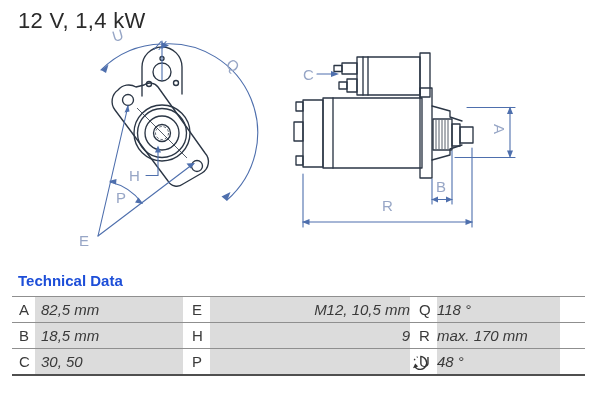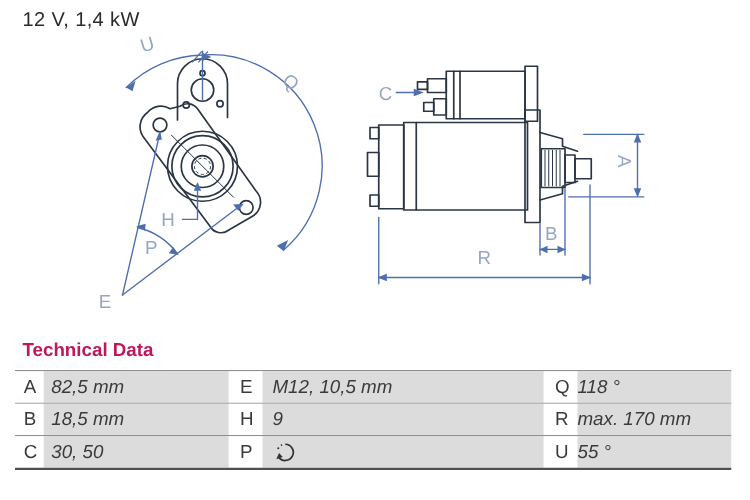--- a/index.html
+++ b/index.html
@@ -4,46 +4,46 @@
 <style>
   html,body { margin:0; padding:0; }
   .page {
     position:relative; width:600px; height:400px;
     background:#ffffff; overflow:hidden;
     font-family:"Liberation Sans", sans-serif;
     color:#333;
   }
   .header-title {
     position:absolute; left:18px; top:8px;
-    font-size:16px; font-weight:400; color:#2b2b2b; letter-spacing:.3px;
+    font-size:22px; font-weight:400; color:#2b2b2b; letter-spacing:.3px;
   }
   svg { position:absolute; }
   .front-view { left:55px; top:25px; }
   .side-view  { left:288px; top:45px; }
 
   .outline   { stroke:#2b3645; fill:none; stroke-width:1.35; stroke-linejoin:round; stroke-linecap:round; }
   .outline-thin { stroke:#2b3645; fill:none; stroke-width:0.8; }
   .dim       { stroke:#4e6fad; fill:none; stroke-width:1.1; stroke-linecap:round; }
   .dim-fill  { fill:#4e6fad; stroke:none; }
   .dim-label { font-family:"Liberation Sans",sans-serif; font-size:15px; fill:#97a6c6; }
   .dashed    { stroke-dasharray:2.5 2; }
 
   .tech-title {
     position:absolute; left:18px; top:272px;
-    font-size:15px; font-weight:700; color:#be185d;
+    font-size:15px; font-weight:700; color:#1d4ed8;
   }
   .data-table { position:absolute; left:12px; top:296px; width:573px; border-bottom:2px solid #4f4f4f; }
   .trow { display:flex; height:25px; line-height:25px; border-top:1px solid #8f8f8f; font-size:15px; color:#3a3a3a; }
   .cell { box-sizing:border-box; height:25px; white-space:nowrap; overflow:hidden; }
   .key  { background:#ffffff; }
   .val  { background:#dcdcdc;font-style:italic; }
   .k1 { width:23px;  padding-left:7px; }
   .v1 { width:148px; padding-left:6px; }
   .k2 { width:27px;  padding-left:9px; }
-  .v2 { width:225px; padding-left:8px; }
+  .v2 { width:200px; padding-left:8px;text-align:right; }
   .k3 { width:27px;  padding-left:9px; }
   .v3 { width:123px; }
   .rot-icon { display:inline-block; width:20px; height:20px; vertical-align:middle; margin-top:-3px; }
 </style>
 </head>
 <body>
 
 <div class="page">
 
   <div class="header-title">12 V, 1,4 kW</div>
@@ -200,17 +200,17 @@
         <span class="rot-icon">
           <svg width="20" height="20" viewBox="0 0 20 20">
             <path d="M 10.2,4.4 A 6.5 6.5 0 1 1 4.8,14.6" fill="none" stroke="#333" stroke-width="1.4"></path>
             <path d="M 4.3,8.2 A 6.5 6.5 0 0 1 7.6,4.9" fill="none" stroke="#333" stroke-width="1.4" stroke-dasharray="1.4 2.4"></path>
             <polygon points="3,16.3 8.2,14.6 5.2,11.4" fill="#333"></polygon>
           </svg>
         </span>
         <span></span>
       </div>
       <div class="cell key k3">U</div>
-      <div class="cell val v3">55 °</div>
+      <div class="cell val v3">48 °</div>
     </div>
   </div>
 
 </div>
 
 </body></html>

